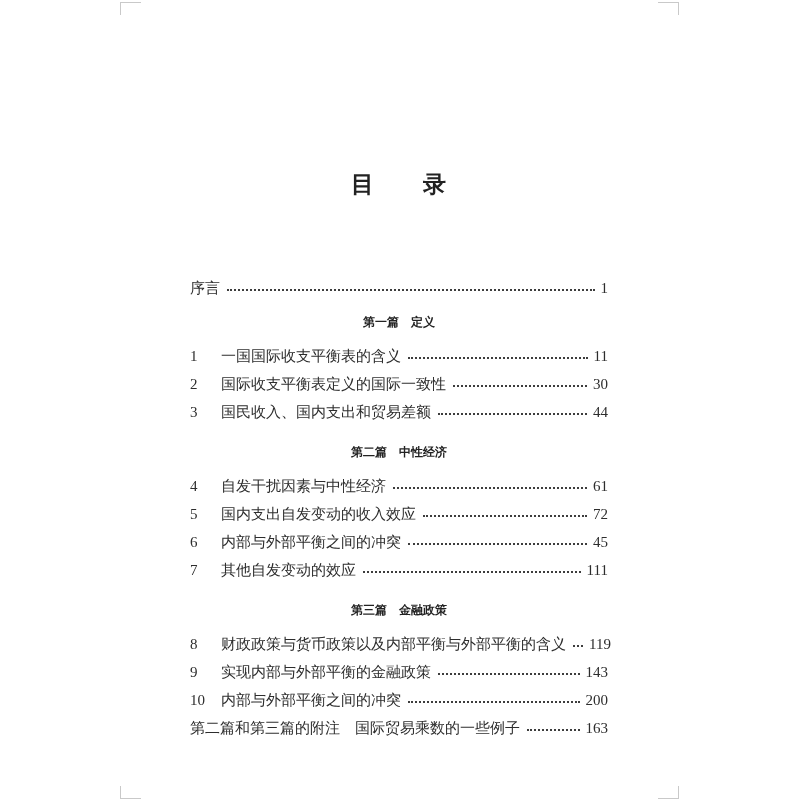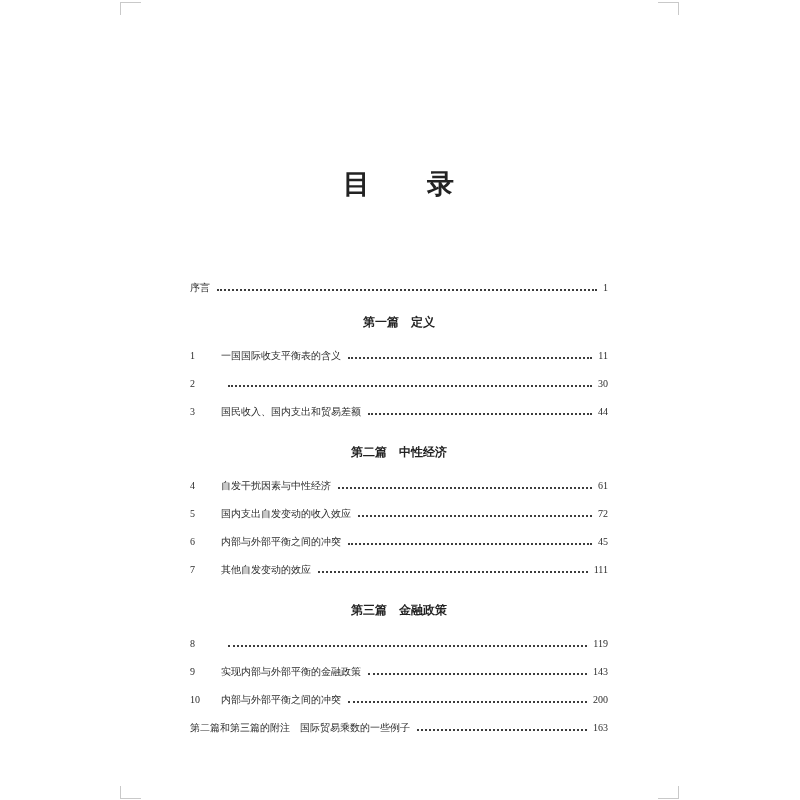--- a/index.html
+++ b/index.html
@@ -28,40 +28,40 @@
   .cm-br { left: 658px; top: 786px; border-right: 1px solid #c9c9c9; border-bottom: 1px solid #c9c9c9; }
 
   .content {
     position: absolute;
     left: 190px;
     top: 0;
     width: 418px;
   }
   .title {
     margin-top: 166px;
-    font-size: 27px;
+    font-size: 23px;
     line-height: 36px;
     font-weight: bold;
     text-align: center;
     letter-spacing: 1px;
     color: #222222;
     font-family: "Liberation Sans", "DejaVu Sans", sans-serif;
   }
   .section {
     font-size: 12px;
     line-height: 28px;
     font-weight: bold;
     text-align: center;
     color: #222222;
     font-family: "Liberation Sans", "DejaVu Sans", sans-serif;
   }
   .row {
     display: flex;
     align-items: center;
-    font-size: 10px;
+    font-size: 15px;
     line-height: 28px;
     height: 28px;
   }
   .row .num {
     flex: 0 0 auto;
     min-width: 17px;
     margin-right: 14px;
   }
   .row .lbl {
     flex: 0 1 auto;
@@ -106,20 +106,21 @@
     <div class="section mt-sec1">第一篇　定义</div>
 
     <div class="row mt-item">
       <span class="num">1</span>
       <span class="lbl">一国国际收支平衡表的含义</span>
       <span class="leader"></span>
       <span class="pg">11</span>
     </div>
     <div class="row">
       <span class="num">2</span>
+      <span class="lbl">国际收支平衡表定义的国际一致性</span>
       <span class="leader"></span>
       <span class="pg">30</span>
     </div>
     <div class="row">
       <span class="num">3</span>
       <span class="lbl">国民收入、国内支出和贸易差额</span>
       <span class="leader"></span>
       <span class="pg">44</span>
     </div>
 
@@ -147,20 +148,21 @@
       <span class="num">7</span>
       <span class="lbl">其他自发变动的效应</span>
       <span class="leader"></span>
       <span class="pg">111</span>
     </div>
 
     <div class="section mt-sec">第三篇　金融政策</div>
 
     <div class="row mt-item">
       <span class="num">8</span>
+      <span class="lbl">财政政策与货币政策以及内部平衡与外部平衡的含义</span>
       <span class="leader"></span>
       <span class="pg">119</span>
     </div>
     <div class="row">
       <span class="num">9</span>
       <span class="lbl">实现内部与外部平衡的金融政策</span>
       <span class="leader"></span>
       <span class="pg">143</span>
     </div>
     <div class="row">

